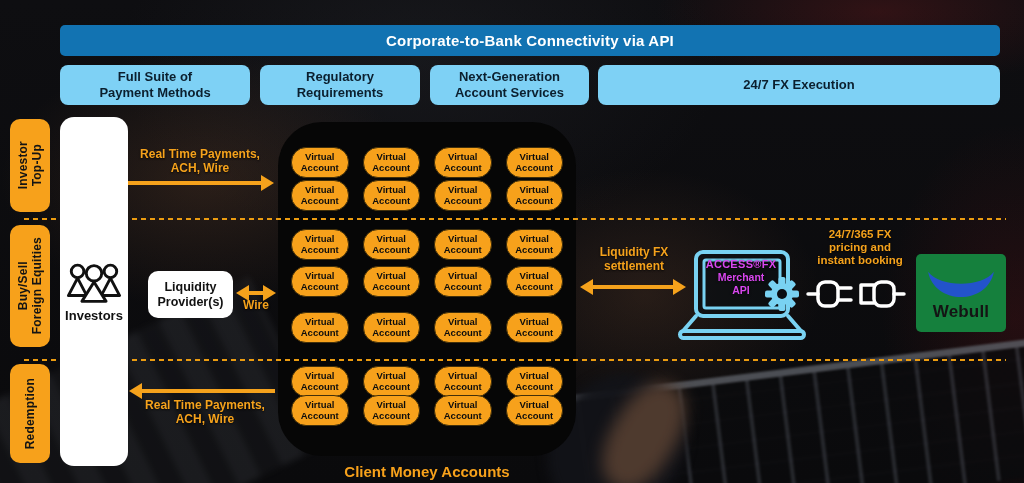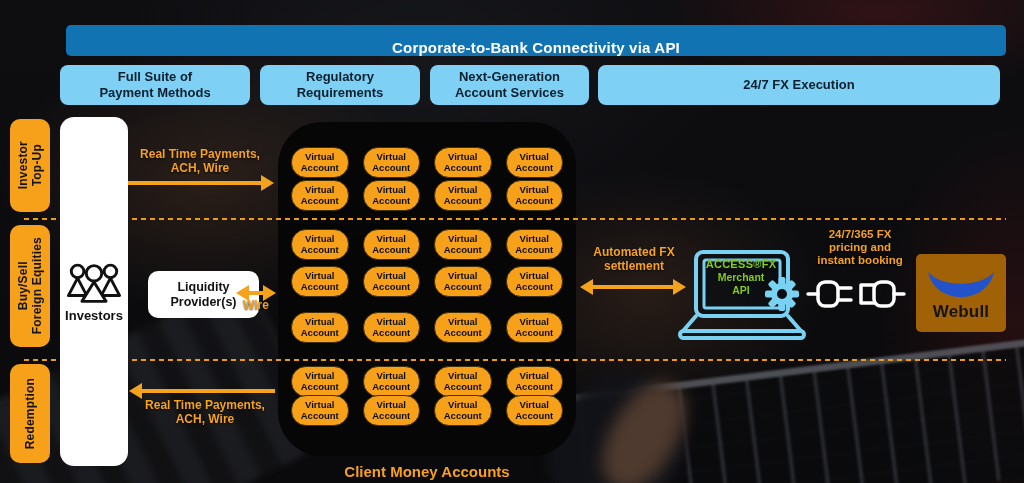--- a/index.html
+++ b/index.html
@@ -24,21 +24,21 @@
       repeating-linear-gradient(0deg, rgba(12,12,14,.55) 0 20px, rgba(52,54,60,.55) 20px 24px),
       #1b1d22;
     border-top:7px solid #5c5f66;opacity:.8;filter:blur(1px);}
   .arm{position:absolute;left:552px;top:372px;width:130px;height:150px;transform:rotate(34deg);
     background:#121318;border-radius:48%;filter:blur(6px);opacity:.95;}
   .wrist{position:absolute;left:612px;top:378px;width:64px;height:116px;transform:rotate(30deg);
     background:#5e4434;border-radius:45%;filter:blur(8px);opacity:.8;}
 
   
   .banner{position:absolute;left:60px;top:25px;width:940px;height:31px;background:#1273B2;border-radius:5px;
-    display:flex;align-items:flex-end;justify-content:center;color:#fff;font-weight:bold;font-size:15px;letter-spacing:.2px;margin-left:6px;}
+    display:flex;align-items:center;justify-content:center;color:#fff;font-weight:bold;font-size:15px;letter-spacing:.2px;}
   .pillar{position:absolute;top:65px;height:40px;background:#7ED1F5;border-radius:8px;
     display:flex;align-items:center;justify-content:center;text-align:center;color:#0B1F2E;
     font-weight:bold;font-size:13px;line-height:1.25;white-space:pre-line;}
   .p1{left:60px;width:190px;}.p2{left:260px;width:160px;}.p3{left:430px;width:159px;}.p4{left:598px;width:402px;text-align:center;}
 
   
   .rail{position:absolute;left:10px;width:40px;background:#F7A11B;border-radius:10px;
     display:flex;align-items:center;justify-content:center;}
   .rail span{writing-mode:vertical-rl;transform:rotate(180deg);white-space:pre-line;text-align:center;
     font-weight:bold;font-size:12px;line-height:1.2;color:#141414;letter-spacing:.2px;}
@@ -46,21 +46,21 @@
 
   
   .dash{position:absolute;left:24px;width:982px;height:2px;z-index:3;
     background:repeating-linear-gradient(90deg,#EC9C10 0 5px,transparent 5px 9px);}
   .dash1{top:218px;}.dash2{top:359px;}
 
   
   .investors{position:absolute;left:60px;top:117px;width:68px;height:349px;background:#fff;border-radius:14px;z-index:4;
     display:flex;flex-direction:column;align-items:center;justify-content:center;gap:2px;}
   .investors .lbl{font-weight:bold;font-size:13px;color:#111;}
-  .liquidity{position:absolute;left:148px;top:271px;width:111px;height:47px;background:#fff;border-radius:10px;z-index:4;
+  .liquidity{position:absolute;left:148px;top:271px;width:85px;height:47px;background:#fff;border-radius:10px;z-index:4;
     display:flex;align-items:center;justify-content:center;text-align:center;font-weight:bold;font-size:12.5px;
     line-height:1.2;color:#111;white-space:pre-line;}
 
   
   .cm{position:absolute;left:278px;top:122px;width:298px;height:334px;background:#060606;border-radius:44px;z-index:2;}
   .va-row{position:absolute;left:13px;width:272px;display:flex;gap:14px;}
   .r1{top:25px;}.r2{top:58px;}.r3{top:107px;}.r4{top:144px;}.r5{top:190px;}.r6{top:244px;}.r7{top:273px;}
   .va-box{width:56px;height:29px;background:#F7A11B;border:1px solid #42300a;border-radius:15px;
     display:flex;align-items:center;justify-content:center;text-align:center;
     font-weight:bold;font-size:9.5px;line-height:1.12;color:#0d0d0d;white-space:pre-line;}
@@ -80,27 +80,27 @@
   .l2{left:236px;top:299px;width:40px;}
   .a3{left:592px;top:285px;width:82px;}
   .l3{left:578px;top:246px;width:112px;}
   .a4{left:141px;top:389px;width:134px;}
   .l4{left:135px;top:399px;width:140px;}
   .l5{left:804px;top:228px;width:112px;font-size:11.5px;}
 
   
   .laptop{position:absolute;left:676px;top:249px;width:132px;height:92px;z-index:5;}
   .screen-text{position:absolute;left:698px;top:258px;width:86px;z-index:6;text-align:center;
-    color:#84cc16;font-weight:bold;line-height:1.2;text-shadow:0 0 3px rgba(0,0,0,.7);}
+    color:#d946ef;font-weight:bold;line-height:1.2;text-shadow:0 0 3px rgba(0,0,0,.7);}
   .screen-text .t1{font-size:11px;letter-spacing:.3px;}
   .screen-text .t2,.screen-text .t3{font-size:10.5px;}
 
   
   .plug{position:absolute;left:806px;top:268px;width:100px;height:52px;z-index:5;}
-  .webull{position:absolute;left:916px;top:254px;width:90px;height:78px;background:#a16207;border-radius:5px;z-index:5;
+  .webull{position:absolute;left:916px;top:254px;width:90px;height:78px;background:#15803d;border-radius:5px;z-index:5;
     display:flex;flex-direction:column;align-items:center;justify-content:flex-start;padding-top:7px;box-sizing:border-box;}
   .webull .wl{font-weight:bold;font-size:17px;color:#141414;margin-top:1px;letter-spacing:.2px;}
 </style>
 </head>
 <body>
 
 <div id="canvas">
 
   <div class="bg"></div>
   <div class="paper"></div>
@@ -225,21 +225,21 @@
   <div class="liquidity">Liquidity
 Provider(s)</div>
 
   <div class="flabel l1">Real Time Payments,
 ACH, Wire</div>
   <div class="arrow head-r a1"></div>
 
   <div class="arrow head-l head-r a2"></div>
   <div class="flabel l2">Wire</div>
 
-  <div class="flabel l3">Automated FX
+  <div class="flabel l3">Liquidity FX
 settlement</div>
   <div class="arrow head-l head-r a3"></div>
 
   <div class="arrow head-l a4"></div>
   <div class="flabel l4">Real Time Payments,
 ACH, Wire</div>
 
   <div class="flabel l5">24/7/365 FX
 pricing and
 instant booking</div>

